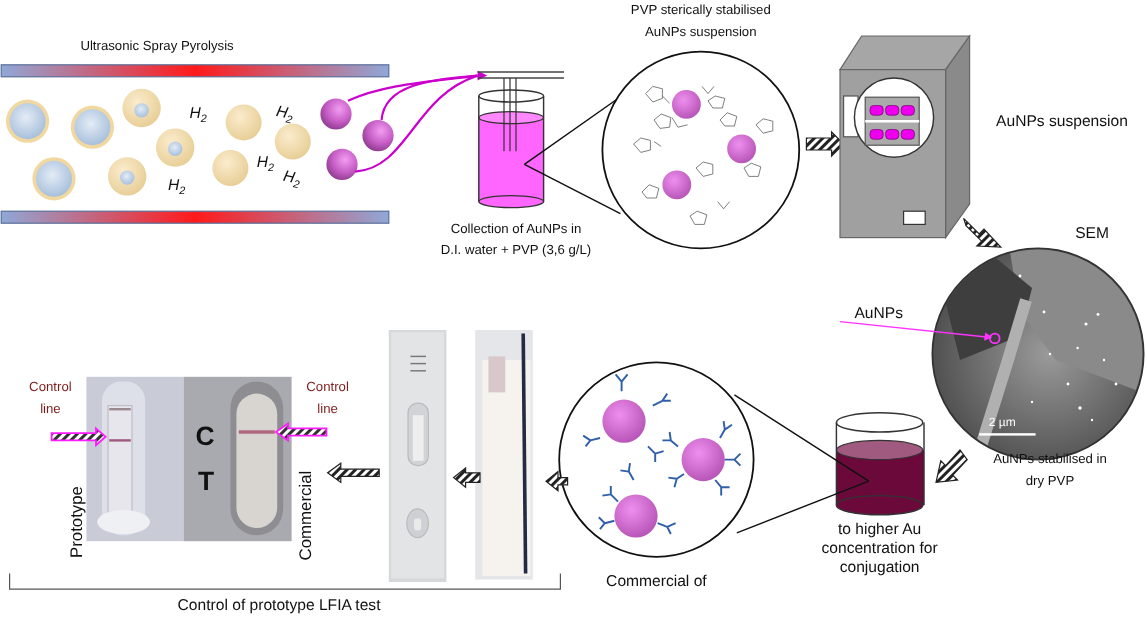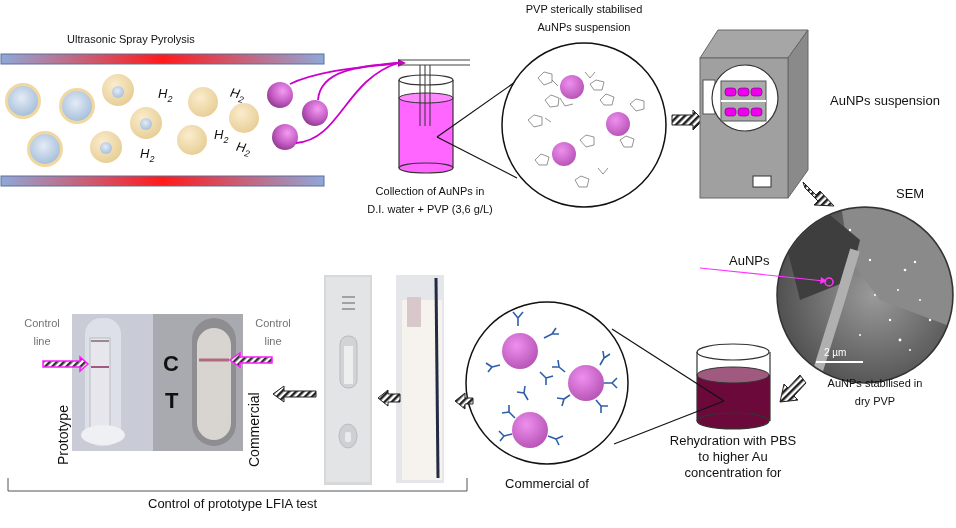--- a/index.html
+++ b/index.html
@@ -1,20 +1,20 @@
 <!DOCTYPE html>
 <html><head>
 <meta charset="utf-8">
 <style>
   html, body { margin: 0; padding: 0; background: #ffffff; }
   body { width: 956px; height: 528px; position: relative; overflow: hidden;
          font-family: "Liberation Sans", "DejaVu Sans", sans-serif; color: #111; }
   .lbl { position: absolute; font-size: 11px; line-height: 18px; text-align: center; color: #111; white-space: nowrap; }
   .lbl.small { font-size: 13px; line-height: 16px; }
-  .magenta { color: #737373; }
+  .magenta { color: #7f1d1d; }
   svg.main { position: absolute; left: 0; top: 0; }
   .vert { position: absolute; font-size: 14px; transform: rotate(-90deg); transform-origin: left top; white-space: nowrap; }
   .h2 { position: absolute; font-size: 13px; font-style: italic; }
   .h2 sub { font-size: 9px; }
   .ct { position: absolute; font-size: 30px; font-weight: bold; color: #111; }
   .scale-lbl { position: absolute; font-size: 10px; color: #fff; }
 </style>
 </head>
 <body>
 
@@ -265,31 +265,31 @@
 <div class="lbl" style="left:494px;top:0px;width:180px;">
   <div>PVP sterically stabilised</div>
   <div>AuNPs suspension</div>
 </div>
 
 <div class="lbl small" style="left:815px;top:93px;width:140px;">
   <div>AuNPs suspension</div>
 </div>
 
 <div class="lbl small" style="left:850px;top:186px;margin-left:46px;">SEM</div>
-<div class="lbl small" style="left:712px;top:253px;margin-left:17px;">AuNPs</div>
+<div class="lbl small" style="left:712px;top:253px;">AuNPs</div>
 <div class="scale-lbl" style="left:824px;top:347px;">2 µm</div>
 <div class="lbl" style="left:800px;top:374px;width:150px;">
   <div>AuNPs stabilised in</div>
   <div>dry PVP</div>
 </div>
 
 <div class="lbl small" style="left:663px;top:433px;width:140px;">
-  <div>Rehydration with PBS</div>
   <div>to higher Au</div>
   <div>concentration for</div>
+  <div>conjugation</div>
 </div>
 
 <div class="lbl small" style="left:472px;top:476px;width:150px;">
   <div>Commercial of</div>
 </div>
 
 <div class="lbl small" style="left:148px;top:496px;">Control of prototype LFIA test</div>
 
 <div class="lbl magenta" style="left:14px;top:314px;width:56px;">
   <div>Control</div>

